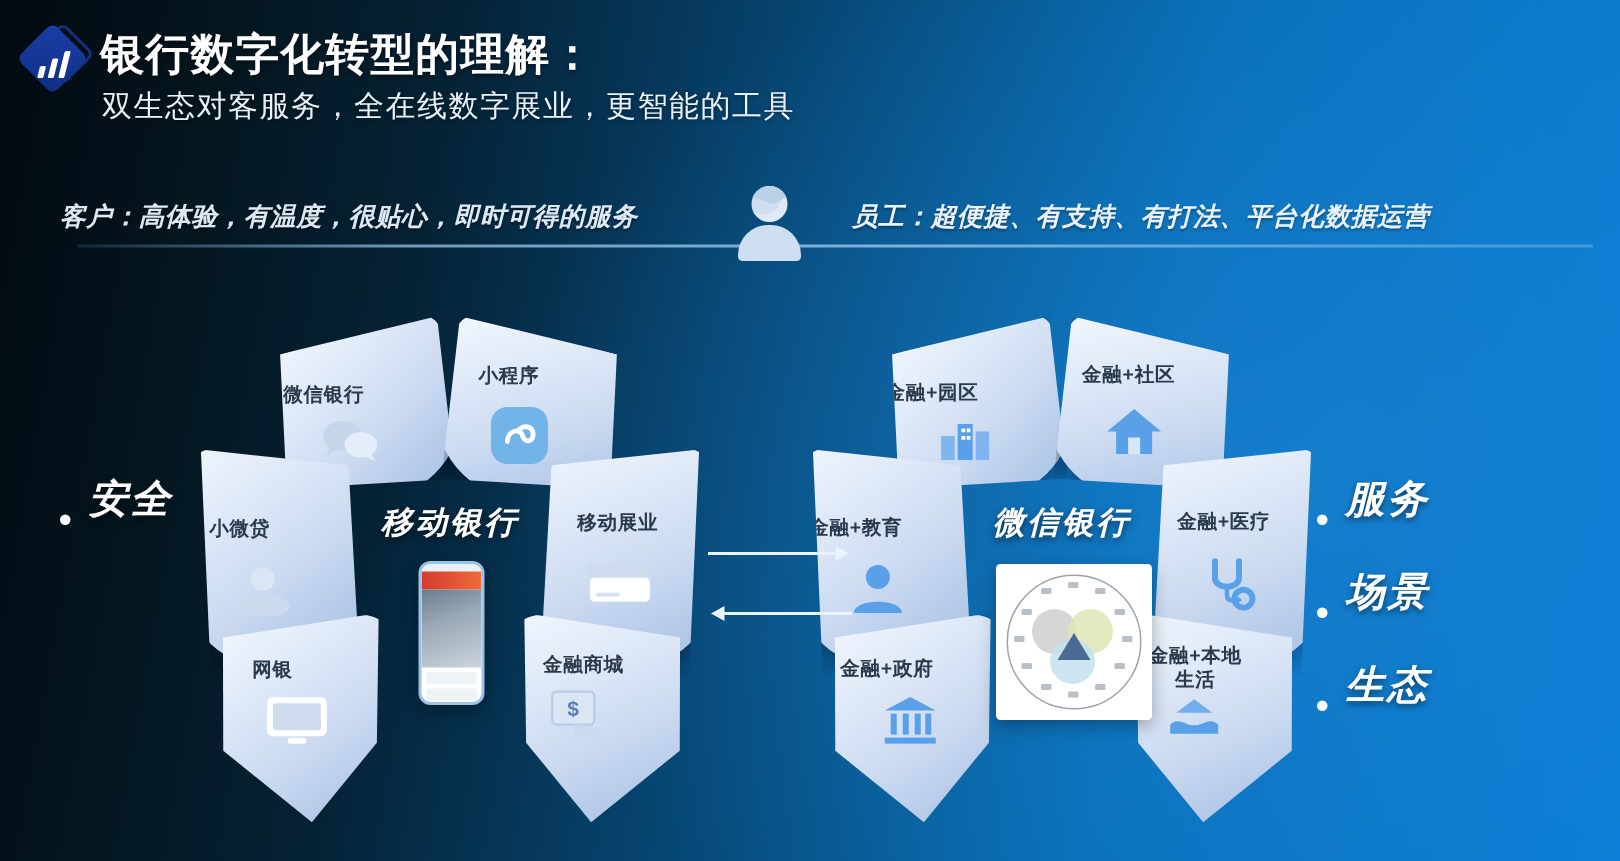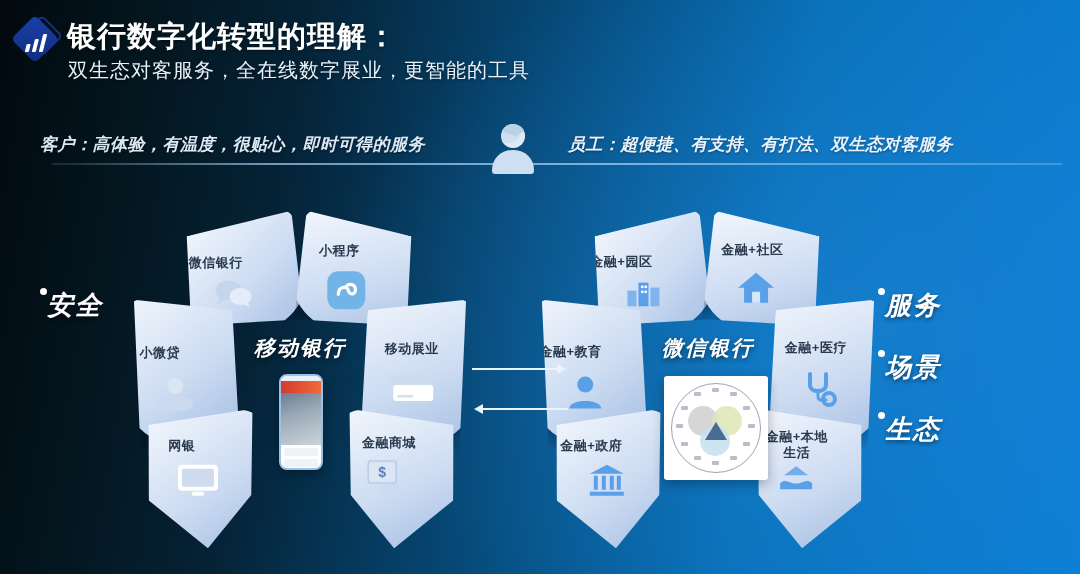--- a/index.html
+++ b/index.html
@@ -98,21 +98,21 @@
   .avatar .body {
     position:absolute; left:3px; top:26px; width:42px; height:24px;
     background:#cddff0; border-radius:20px 20px 3px 3px;
   }
 
   
   .bullets { position:absolute; }
   .bullets.left  { left:40px; top:288px; }
   .bullets.right { left:878px; top:288px; }
   .bullets .b {
-    display:flex; align-items:flex-start; gap:0; height:62px;
+    display:flex; align-items:flex-end; gap:12px; height:62px;
     color:#ffffff; font-size:26px; font-weight:700; font-style:italic;
     letter-spacing:2px; text-shadow:0 2px 4px rgba(0,0,0,.5);
   }
   .bullets .b .dot {
     width:7px; height:7px; border-radius:50%; background:#ffffff; flex:0 0 auto;
   }
 
   
   .cluster { position:absolute; width:360px; height:320px; }
   .cluster.left  { left:120px; top:222px; }
@@ -252,21 +252,21 @@
   <div class="title">银行数字化转型的理解：</div>
   <div class="subtitle">双生态对客服务，全在线数字展业，更智能的工具</div>
 
   <div class="persona-left">客户：高体验，有温度，很贴心，即时可得的服务</div>
   <div class="persona-rule"></div>
   <div class="avatar">
     <div class="head"></div>
       <div class="hair"></div>
       <div class="body"></div>
   </div>
-  <div class="persona-right">员工：超便捷、有支持、有打法、双生态对客服务</div>
+  <div class="persona-right">员工：超便捷、有支持、有打法、平台化数据运营</div>
 
   <div class="bullets left">
     <div class="b">
       <span class="dot"></span>
       <span>安全</span>
     </div>
   </div>
 
   <div class="bullets right">
     <div class="b">

